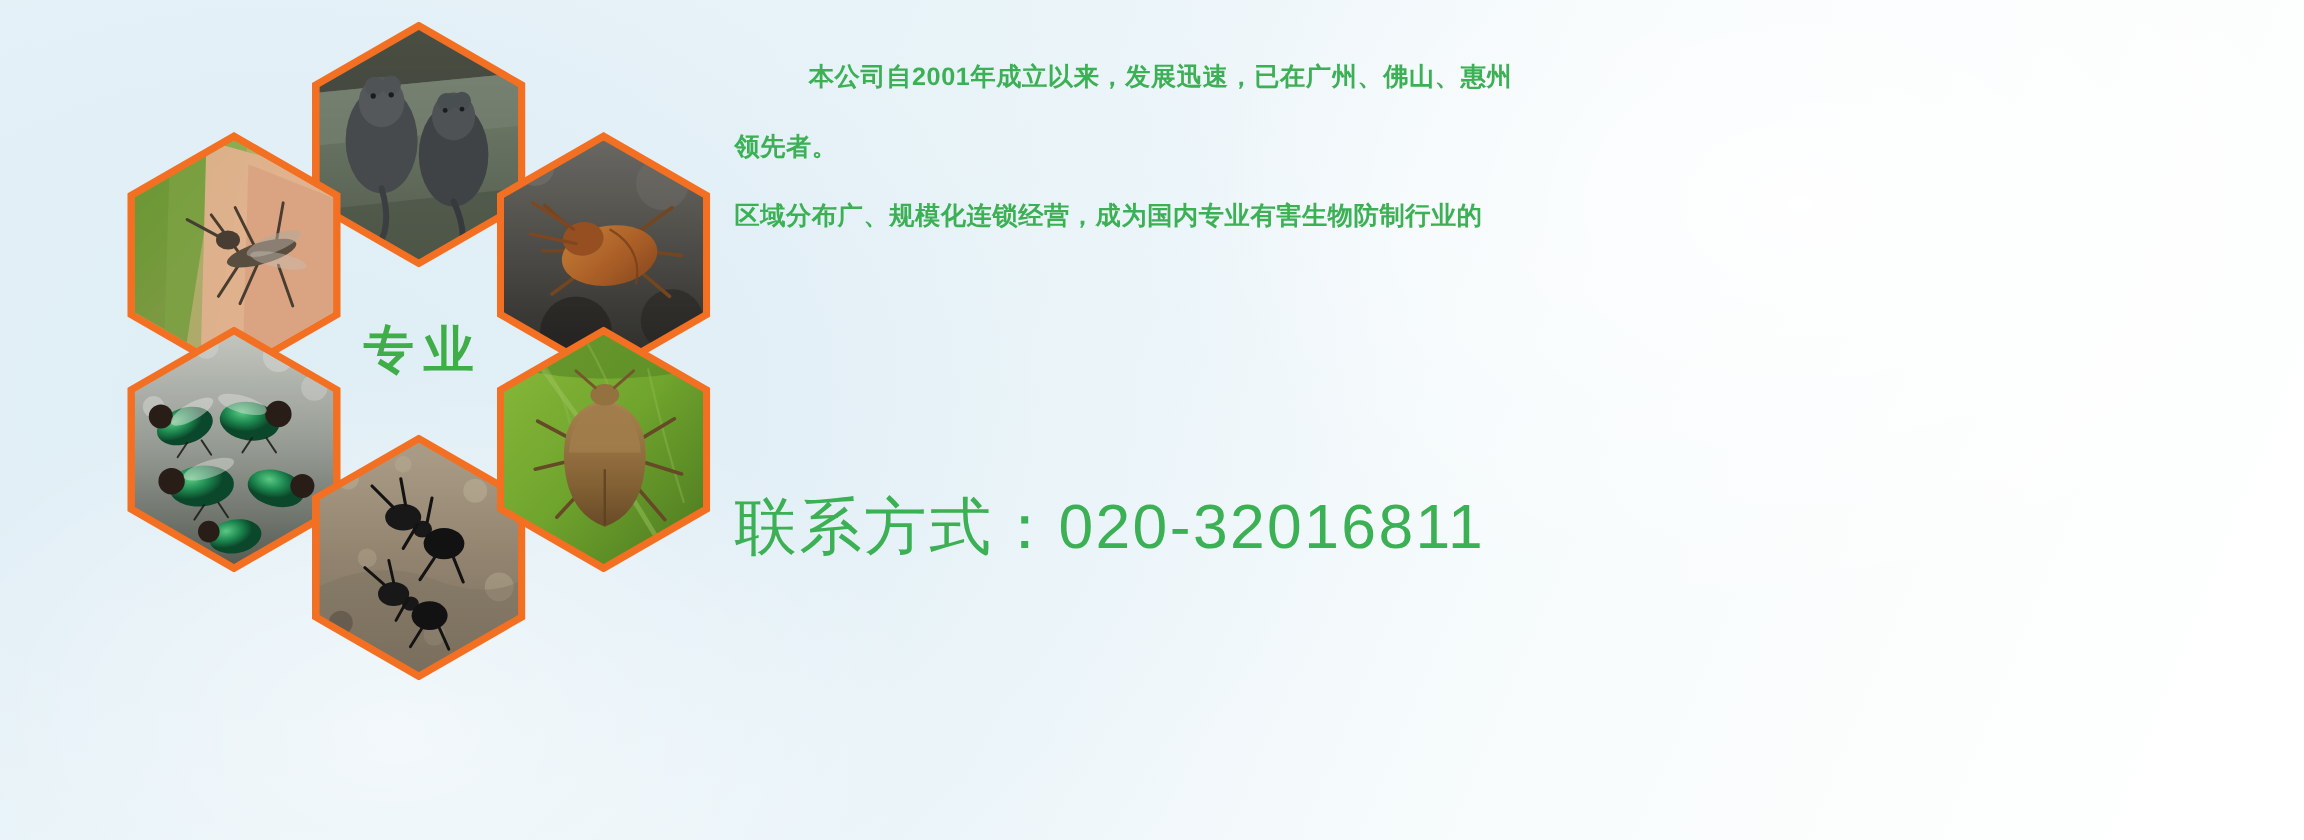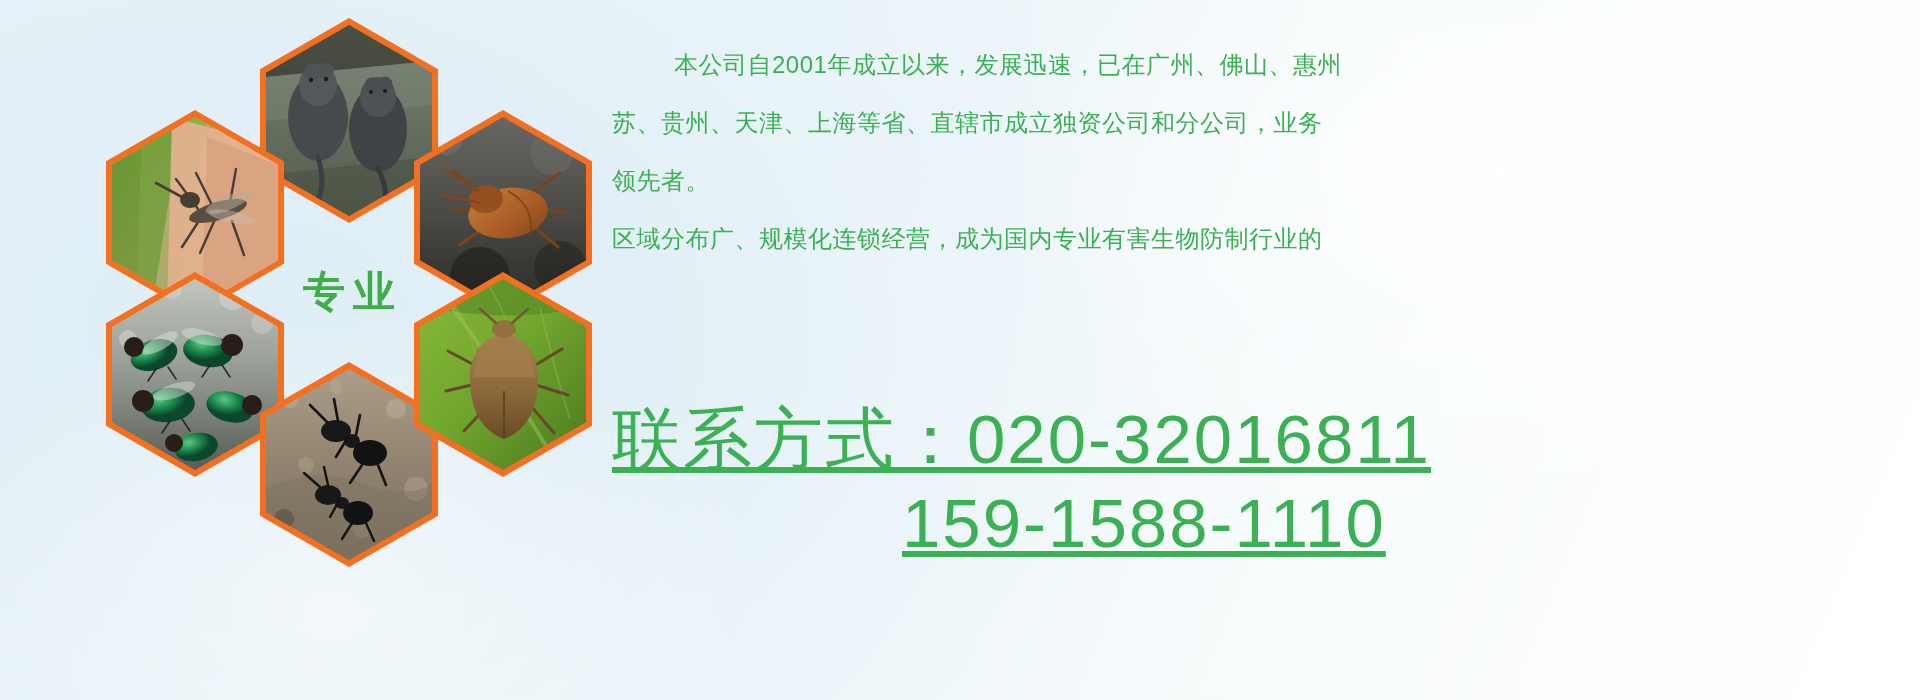--- a/index.html
+++ b/index.html
@@ -87,42 +87,41 @@
 
   
   #copy {
     position: absolute;
     left: 612px;
     top: 36px;
     width: 1290px;
   }
   .para-line {
     color: #3cb054;
-    font-size: 24px;
-    font-weight: normal;
+    font-size: 21px;
+    font-weight: bold;
     line-height: 58px;
     letter-spacing: 0.5px;
     white-space: nowrap;
   }
   .para-line.indent { text-indent: 62px; }
 
   #contact {
     position: absolute;
     left: 612px;
     top: 398px;
     width: 1290px;
   }
   .contact-line {
     color: #3cb054;
-    font-size: 69px;
+    font-size: 52px;
     font-weight: normal;
     line-height: 84px;
     letter-spacing: 2px;
     white-space: nowrap;
-    text-decoration: underline;
   }
   .contact-line.second { padding-left: 290px; }
 </style>
 </head>
 <body>
 
 <div id="banner">
   <div class="wash-a"></div>
   <div class="wash-b"></div>
 
@@ -385,22 +384,20 @@
       </div>
     </div>
 
     <div class="hex-text" style="left:170px; top:190px;">
       <span>专业</span>
     </div>
   </div>
 
   <div id="copy">
     <div class="para-line indent">本公司自2001年成立以来，发展迅速，已在广州、佛山、惠州</div>
-    <div class="para-line">苏、贵州、天津、上海等省、直辖市成立独资公司和分公司，业务</div>
     <div class="para-line">领先者。</div>
     <div class="para-line">区域分布广、规模化连锁经营，成为国内专业有害生物防制行业的</div>
   </div>
 
   <div id="contact">
     <div class="contact-line">联系方式：020-32016811</div>
-    <div class="contact-line second">159-1588-1110</div>
   </div>
 </div>
 
 </body></html>

